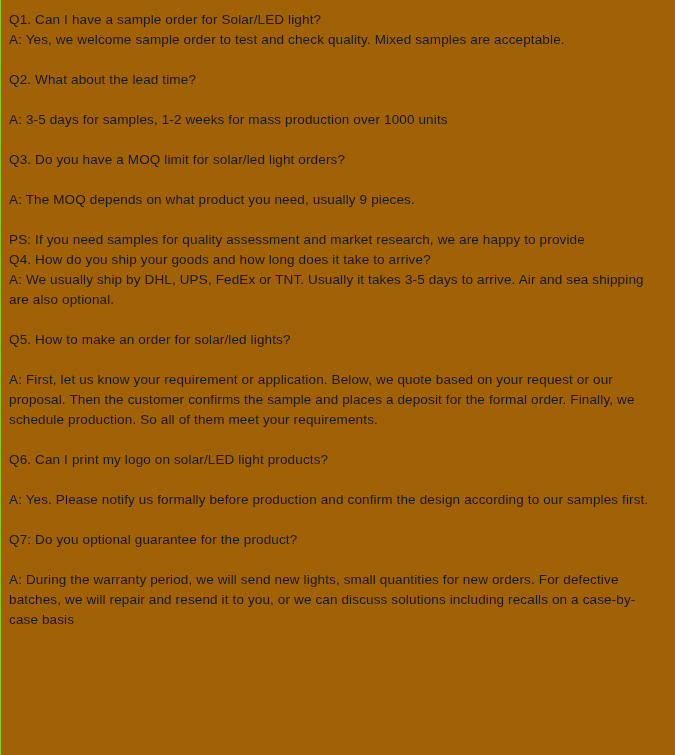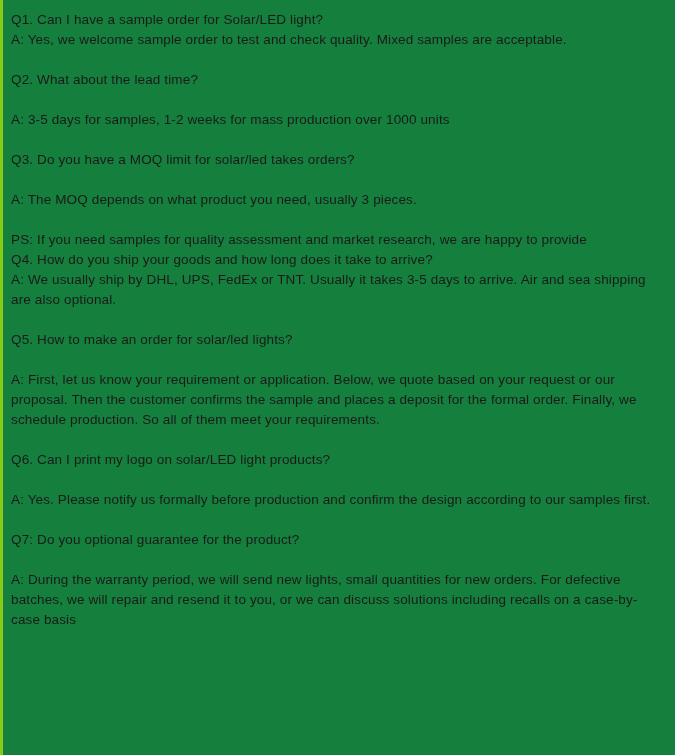--- a/index.html
+++ b/index.html
@@ -12,22 +12,22 @@
     height: 755px;
     font-family: "Liberation Sans", sans-serif;
     color: #1a1a1a;
     overflow: hidden;
   }
   .faq-page {
     box-sizing: border-box;
     width: 675px;
     height: 755px;
     padding: 10px 12px 0 8px;
-    border-left: 3px solid #84cc16;
-    background: #15803d;
+    border-left: 1px solid #84cc16;
+    background: #a16207;
   }
   .faq-block {
     margin: 0;
     padding: 0;
   }
   .faq-line {
     font-size: 13.5px;
     line-height: 20px;
     margin: 0 0 0 0;
     padding: 0;
@@ -50,22 +50,22 @@
     <p class="faq-line q-line">Q1. Can I have a sample order for Solar/LED light?</p>
     <p class="faq-line gap-after">A: Yes, we welcome sample order to test and check quality. Mixed samples are acceptable.</p>
   </div>
 
   <div class="faq-block">
     <p class="faq-line q-line gap-after">Q2. What about the lead time?</p>
     <p class="faq-line gap-after">A: 3-5 days for samples, 1-2 weeks for mass production over 1000 units</p>
   </div>
 
   <div class="faq-block">
-    <p class="faq-line q-line gap-after">Q3. Do you have a MOQ limit for solar/led takes orders?</p>
-    <p class="faq-line gap-after">A: The MOQ depends on what product you need, usually 3 pieces.</p>
+    <p class="faq-line q-line gap-after">Q3. Do you have a MOQ limit for solar/led light orders?</p>
+    <p class="faq-line gap-after">A: The MOQ depends on what product you need, usually 9 pieces.</p>
     <p class="faq-line">PS: If you need samples for quality assessment and market research, we are happy to provide</p>
   </div>
 
   <div class="faq-block">
     <p class="faq-line q-line">Q4. How do you ship your goods and how long does it take to arrive?</p>
     <p class="faq-line gap-after">A: We usually ship by DHL, UPS, FedEx or TNT. Usually it takes 3-5 days to arrive. Air and sea shipping are also optional.</p>
   </div>
 
   <div class="faq-block">
     <p class="faq-line q-line gap-after">Q5. How to make an order for solar/led lights?</p>

